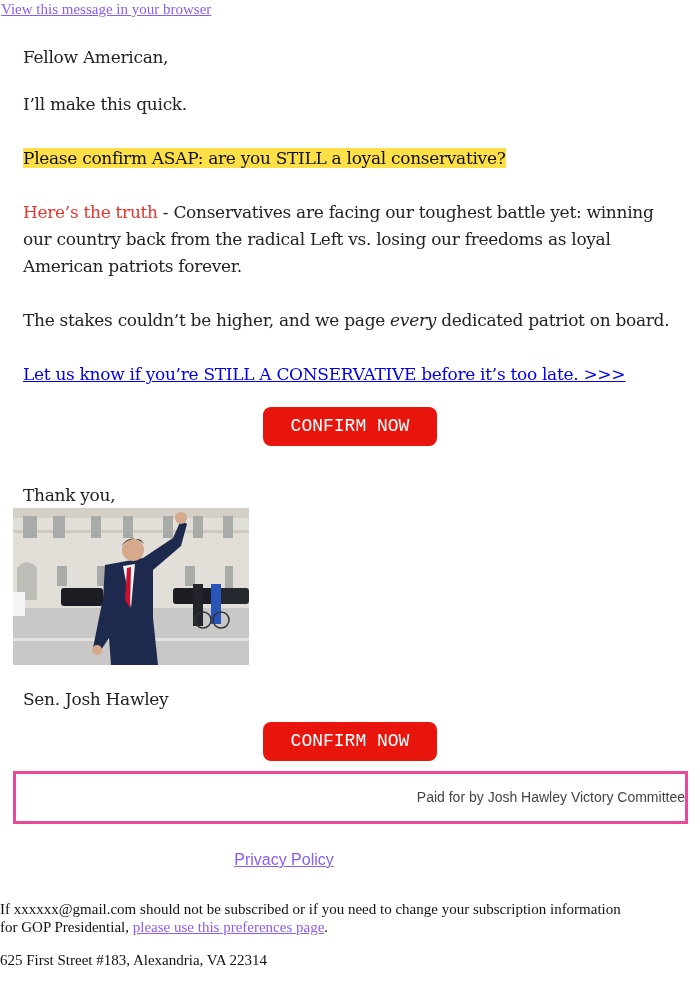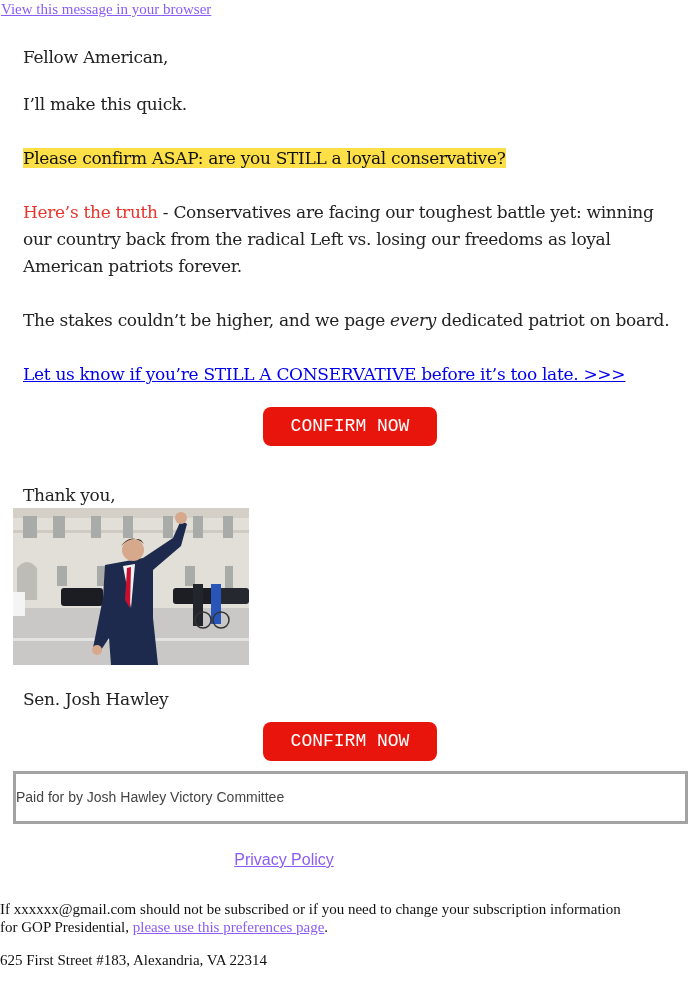--- a/index.html
+++ b/index.html
@@ -6,21 +6,21 @@
   html, body { margin: 0; padding: 0; background: #ffffff; }
   body { width: 700px; height: 1003px; overflow: hidden; position: relative; font-family: "DejaVu Serif", serif; color: #222; }
   a { color: #8b5cf6; }
   .view-link { position: absolute; left: 1px; top: 0px; font-family: "Liberation Serif", serif; font-size: 15px; line-height: 18px; }
   .body-text { position: absolute; left: 23px; width: 660px; font-family: "DejaVu Serif", serif; font-size: 17px; line-height: 27px; color: #222; letter-spacing: -0.3px; margin-top: 12px; }
   .highlight { background: #fde047; font-weight: 500; color: #111; }
   .red { color: #e8352e; }
   .cta-link { color: #0000ee; text-decoration: underline; }
   .btn { position: absolute; background: #e8150c; color: #fff; font-family: Liberation Mono, monospace; font-size: 18px; line-height: 39px; height: 39px; width: 174px; text-align: center; border-radius: 8px; text-decoration: none; }
   .photo { position: absolute; left: 13px; top: 508px; width: 236px; height: 157px; overflow: hidden; background: #e6e3dc; }
-  .paid-box { position: absolute; left: 13px; top: 771px; width: 675px; height: 53px; border: 3px solid #a3a3a3; text-align: left; font-family: "Liberation Sans", sans-serif; font-size: 14px; color: #444; line-height: 47px; }
+  .paid-box { position: absolute; left: 13px; top: 771px; width: 675px; height: 53px; border: 3px solid #ec4899; text-align: right; font-family: "Liberation Sans", sans-serif; font-size: 14px; color: #444; line-height: 47px; }
   .privacy { position: absolute; left: 0; top: 851px; width: 568px; text-align: center; font-family: "Liberation Sans", sans-serif; font-size: 16px; }
   .footer-text { position: absolute; left: 0; width: 624px; font-family: "Liberation Serif", serif; font-size: 15px; line-height: 18px; color: #111; }
 </style>
 </head>
 <body>
 
 <a class="view-link" href="#">View this message in your browser</a>
 
 <div class="body-text" style="top:32px;">Fellow American,</div>
 <div class="body-text" style="top:79px;">I’ll make this quick.</div>

